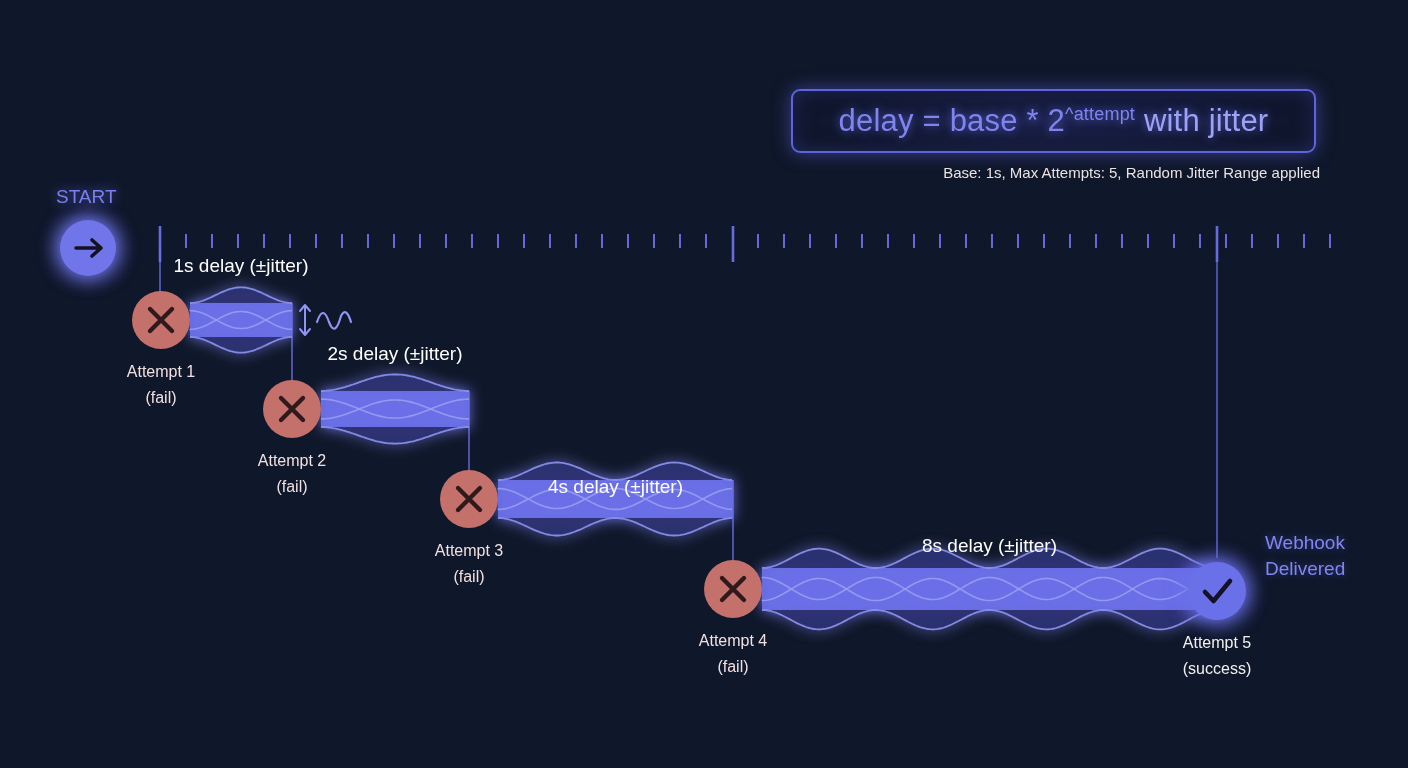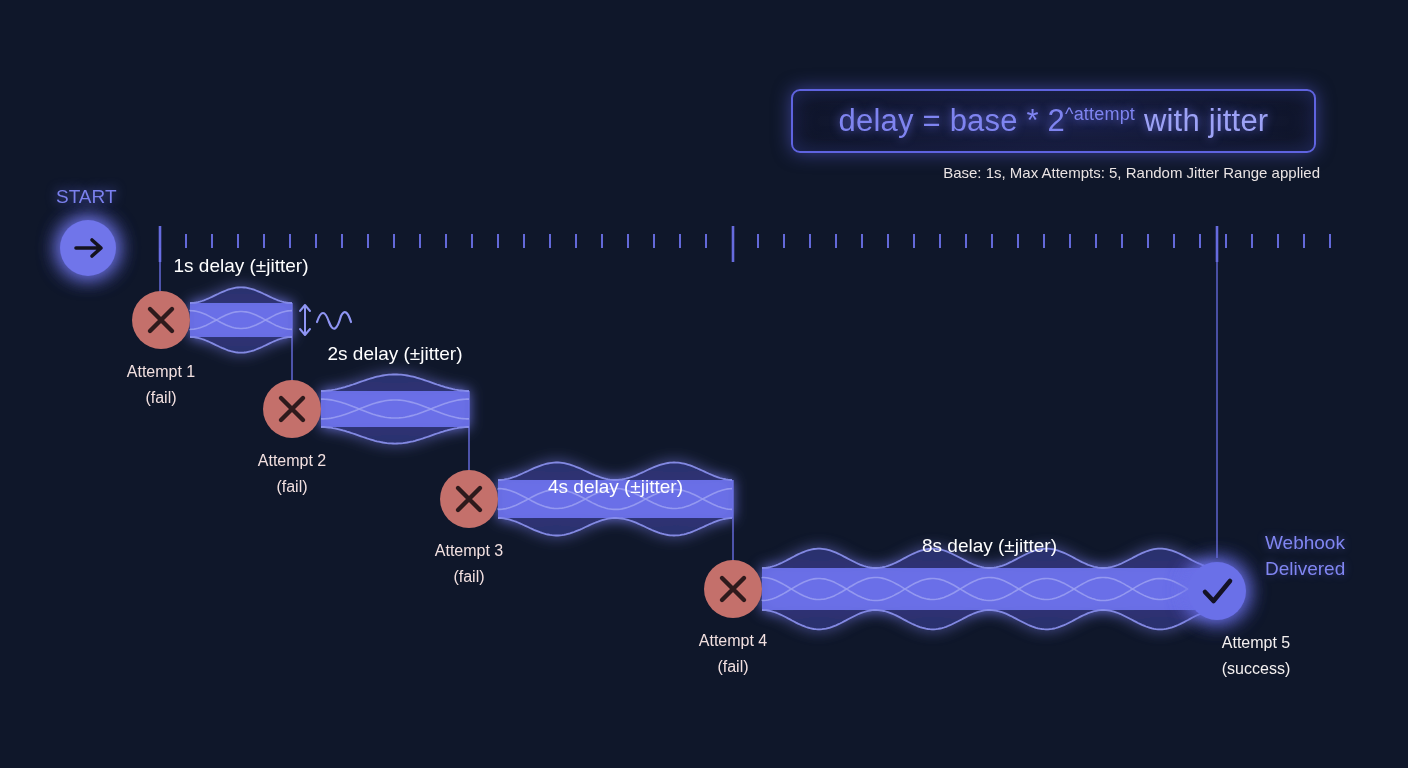--- a/index.html
+++ b/index.html
@@ -82,21 +82,20 @@
     color: #f2e0e0;
     text-align: center;
     transform: translateX(-50%);
     line-height: 26px;
   }
   .attempt-label .sub {
     display: block;
   }
   .attempt-label.ok {
     color: #f4f0f0;
-    margin-left: 39px;
   }
   .webhook-label {
     left: 1265px;
     top: 530px;
     font-size: 19px;
     color: #8186f2;
     line-height: 26px;
     text-shadow: 0 0 8px rgba(110,116,240,0.45);
   }
 </style>

